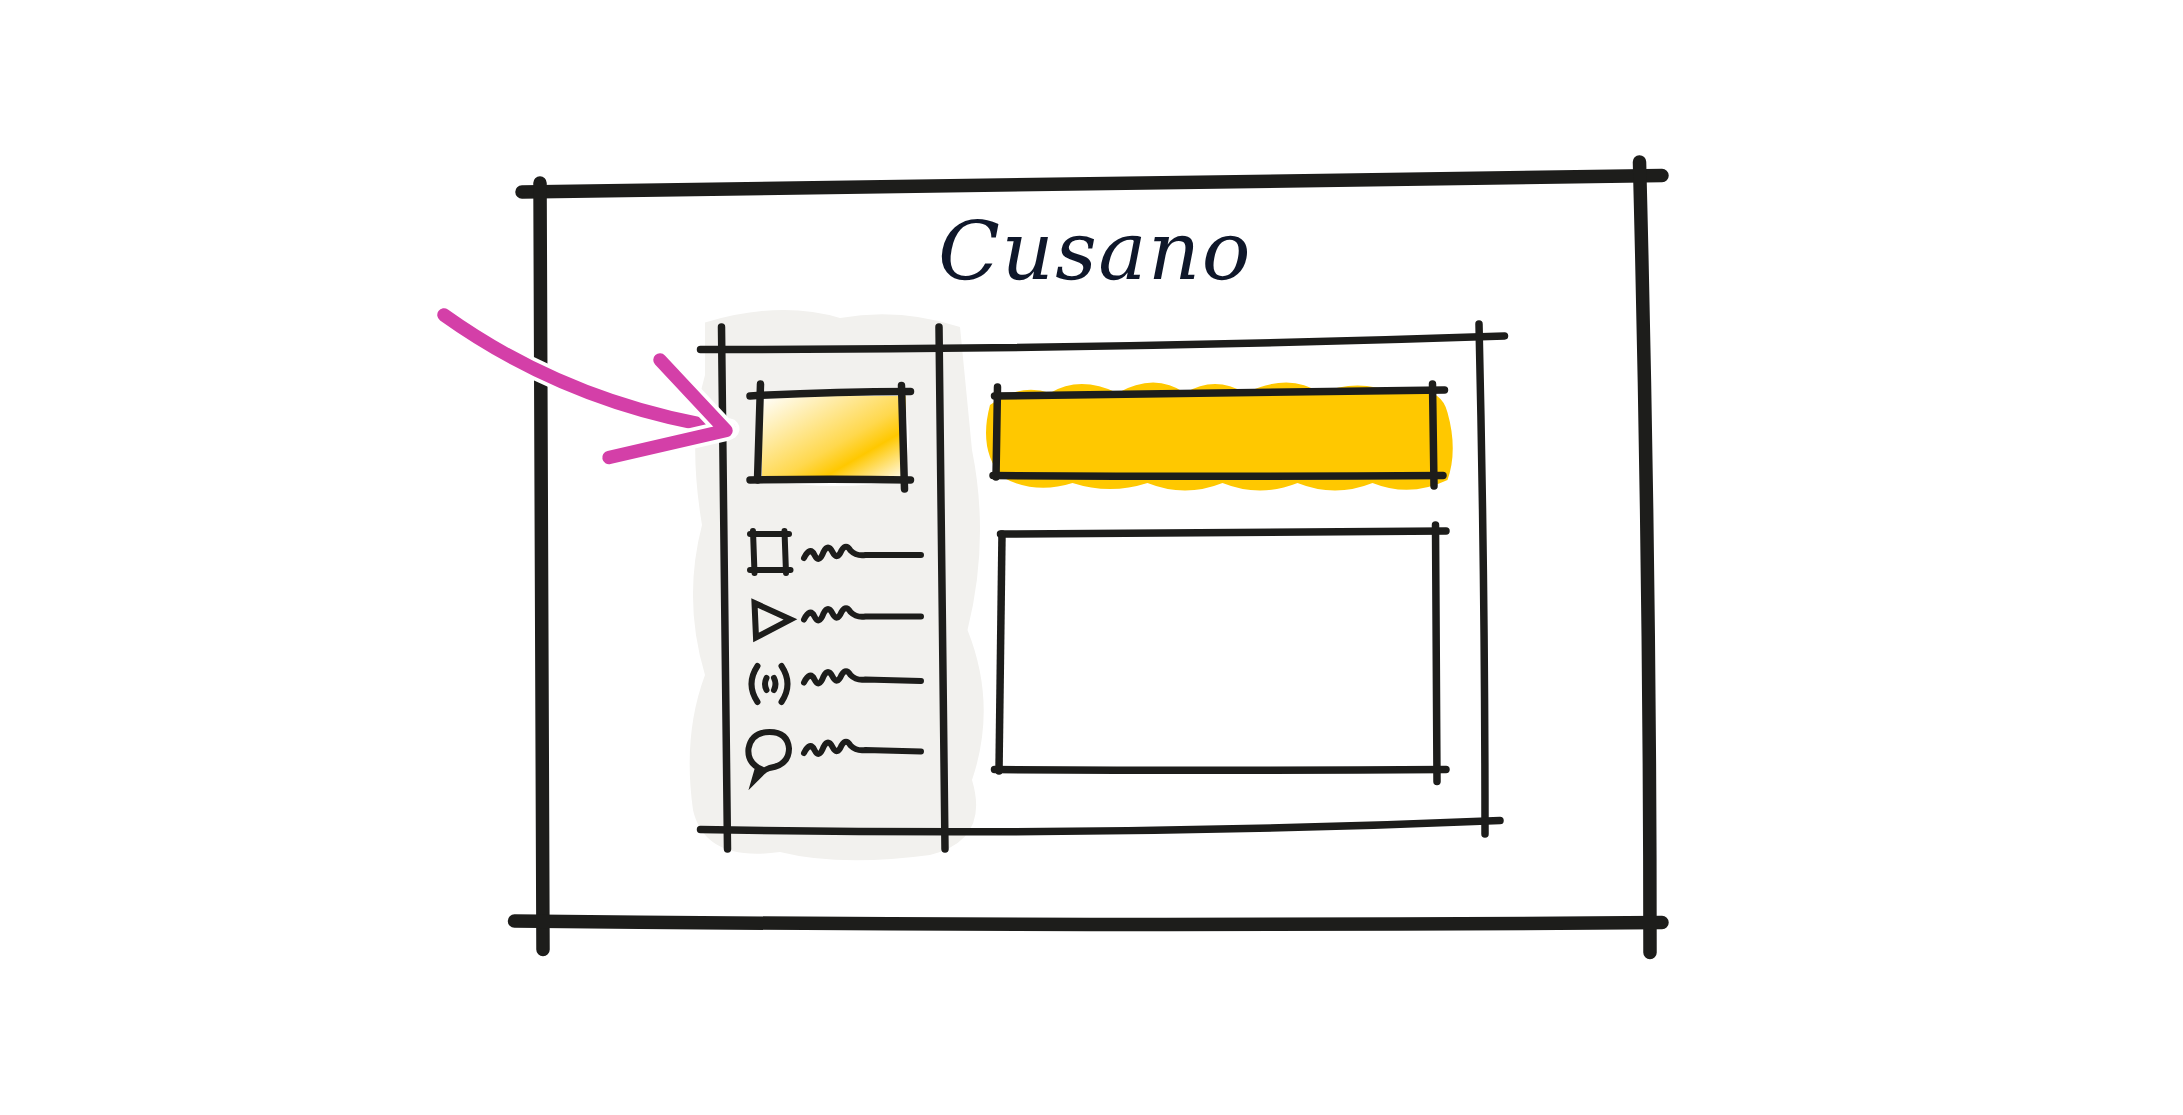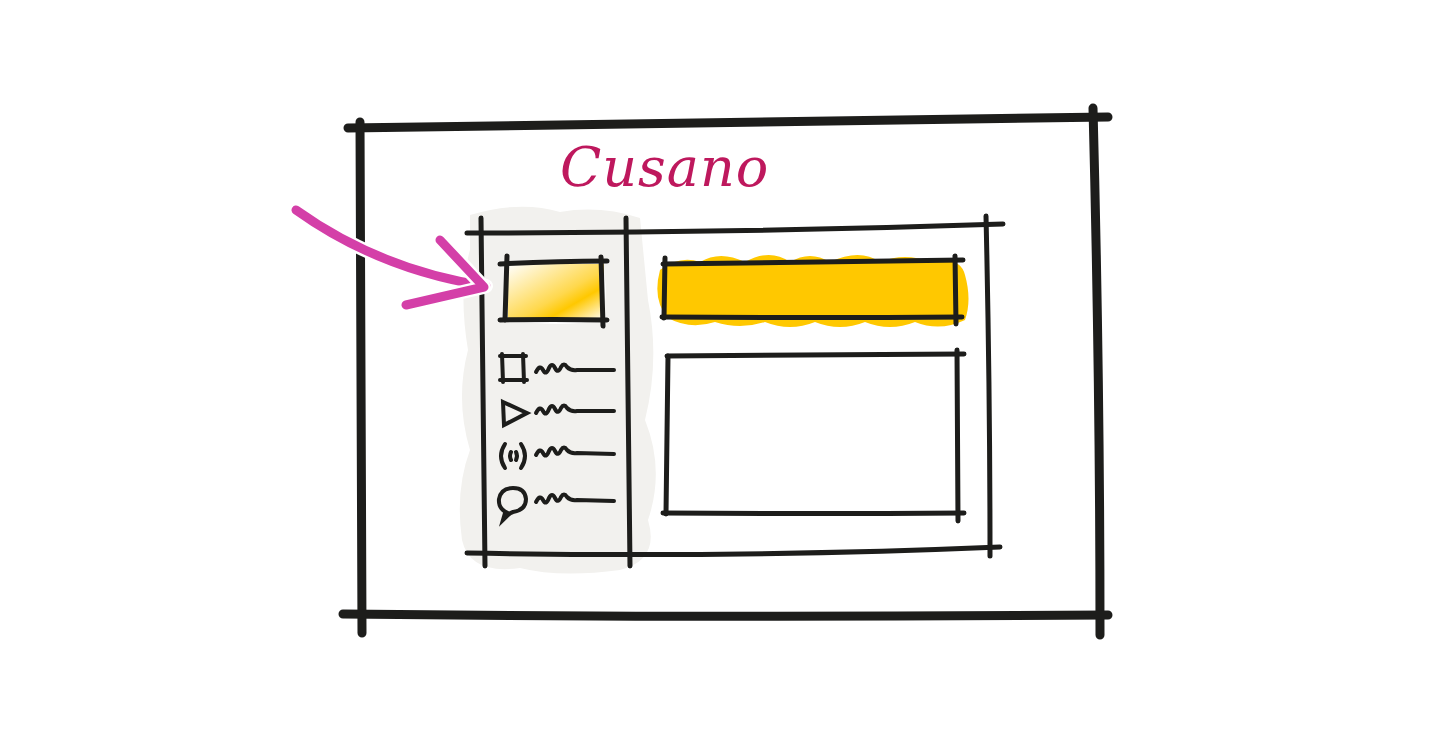--- a/index.html
+++ b/index.html
@@ -1,20 +1,20 @@
 <!DOCTYPE html>
 <html><head>
   <meta charset="utf-8">
   <style>
     html, body { margin: 0; padding: 0; background: #ffffff; }
     body { width: 1455px; height: 743px; position: relative; overflow: hidden; font-family: "DejaVu Sans", sans-serif; }
     .stage { position: absolute; left: 0; top: 0; width: 1455px; height: 743px; }
     .brand-title {
-      position: absolute; left: 560px; top: 128px; width: 340px; 
-      font-family: "DejaVu Serif", serif; font-style: italic; font-size: 54px; color: #be185d;
+      position: absolute; left: 560px; top: 128px; width: 340px; text-align: center;
+      font-family: "DejaVu Serif", serif; font-style: italic; font-size: 54px; color: #0f172a;
       letter-spacing: 1px; line-height: 80px;
     }
     svg { position: absolute; left: 0; top: 0; }
   </style>
 </head>
 <body>
 
 <div class="stage">
 
   <svg width="1455" height="743" viewBox="0 0 1455 743">

